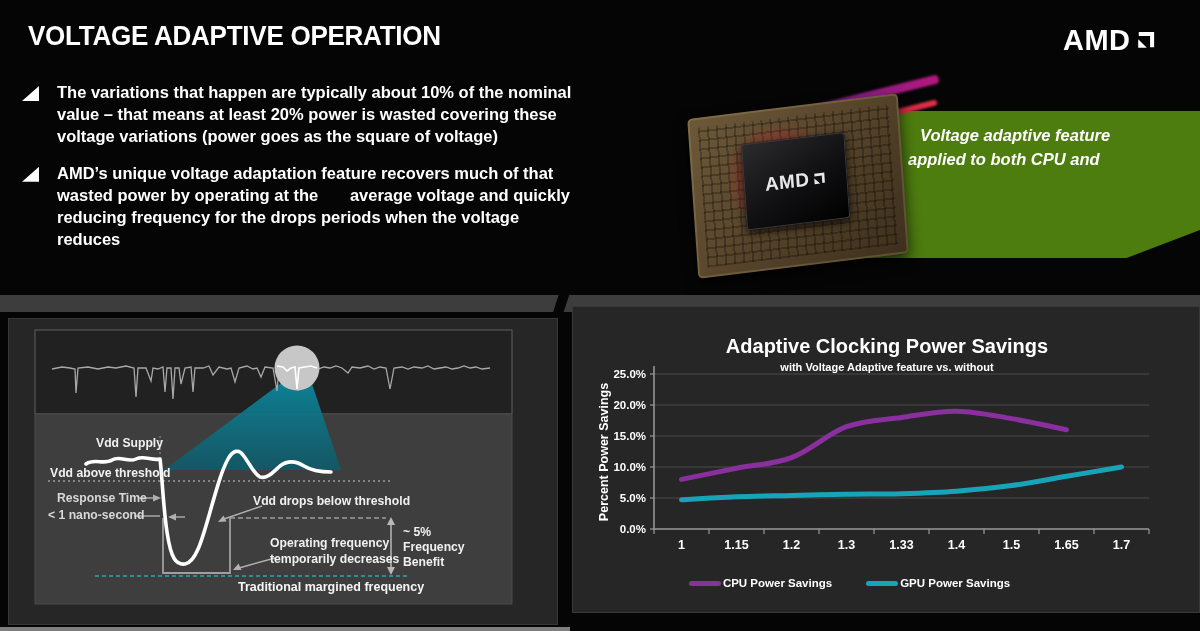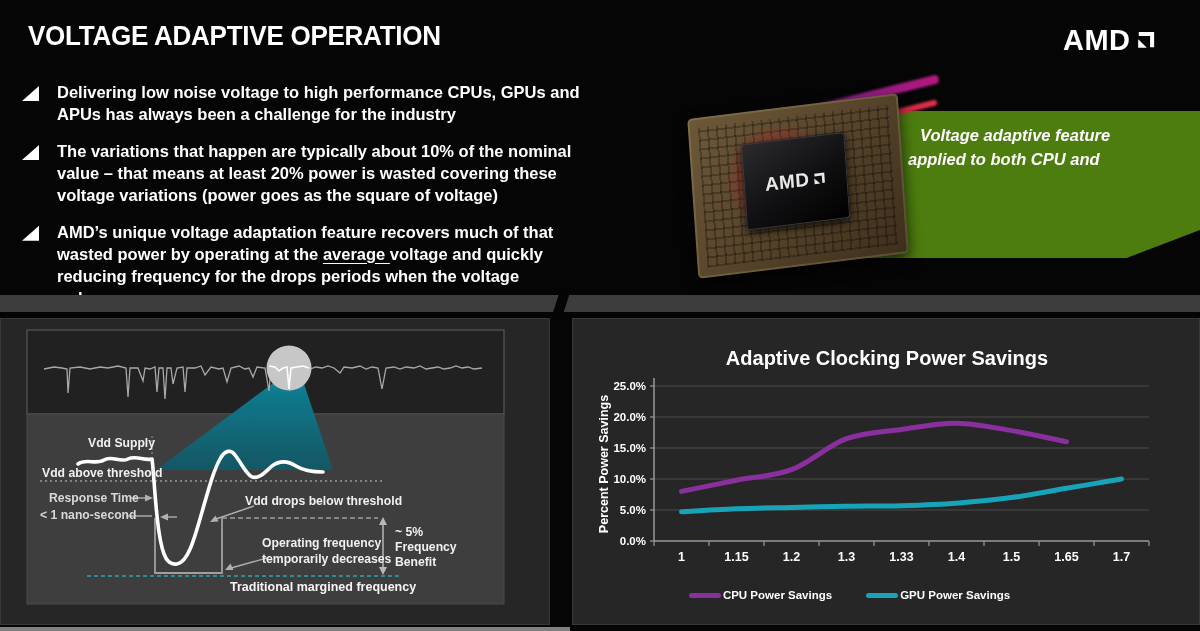--- a/index.html
+++ b/index.html
@@ -9,21 +9,21 @@
   #title{left:28px;top:20px;font-size:28px;font-weight:600;color:#fff;letter-spacing:-.3px;
     transform:scaleX(.93);transform-origin:left center;white-space:nowrap;}
   #brand{left:1063px;top:24px;display:flex;align-items:center;gap:3px;}
   #brand .brand-text{color:#fff;font-size:29px;font-weight:800;letter-spacing:.5px;}
   
   #bullets{left:22px;top:82px;width:562px;display:flex;flex-direction:column;gap:15px;}
   .bullet{display:flex;gap:18px;}
   .tri{width:17px;height:15px;background:#fff;flex:0 0 17px;margin-top:4px;
     clip-path:polygon(0 100%,100% 0,100% 100%);}
   .btext{color:#fff;font-size:16.5px;font-weight:600;line-height:1.33;}
-  .btext .u{text-decoration:underline;text-underline-offset:3px;}
+  .btext .u{text-underline-offset:3px;margin-left:27px;}
   
   #banner{left:833px;top:111px;width:367px;height:147px;
     clip-path:polygon(14.7% 0,100% 0,100% 81%,80% 100%,1.9% 100%);}
   #banner .btxt{position:absolute;left:75px;top:13px;color:#fff;font-size:16.5px;font-weight:700;
     font-style:italic;line-height:23.5px;}
   #banner .btxt div:first-child{padding-left:12px;}
   .streak{position:absolute;border-radius:4px;filter:blur(1px);}
   #streak1{left:712px;top:102px;width:230px;height:9px;transform:rotate(-14deg);
     background:linear-gradient(90deg,rgba(60,10,70,0),#7a1f8a 45%,#b3187c);}
   #streak2{left:735px;top:124px;width:205px;height:6px;transform:rotate(-14deg);
@@ -42,22 +42,22 @@
   #chip .die{position:absolute;left:52px;top:32px;width:104px;height:86px;border-radius:4px;
     background:linear-gradient(150deg,#2b2b2e 0%,#101012 55%,#000 100%);
     box-shadow:0 3px 8px rgba(0,0,0,.8), inset 0 0 0 1px #3a3a3e;
     display:flex;align-items:center;justify-content:center;gap:2px;}
   #chip .die .chip-brand{color:#e8e8e8;font-size:19px;font-weight:800;letter-spacing:.5px;}
   
   #strip{left:0;top:295px;width:1200px;height:17px;background:#3d3d3d;}
   #strip-slash{left:556px;top:291px;width:10px;height:26px;background:#050505;transform:rotate(18deg);}
   
   .panel{background:#262626;border:1px solid #383838;box-sizing:border-box;}
-  #left-panel{left:0;top:318px;width:550px;height:307px;}
-  #right-panel{left:572px;top:318px;width:628px;height:307px;}
+  #left-panel{left:8px;top:318px;width:550px;height:307px;}
+  #right-panel{left:572px;top:306px;width:628px;height:307px;}
   #bottom-edge{left:0;top:627px;width:570px;height:4px;background:#9e9e9e;opacity:.8;}
   
   #chart-title{left:0;top:28px;width:628px;text-align:center;color:#fff;font-size:20px;font-weight:700;}
   #chart-subtitle{left:0;top:54px;width:628px;text-align:center;color:#fff;font-size:11px;font-weight:700;}
   #chart-ylabel{left:-68px;top:137px;width:200px;height:16px;transform:rotate(-90deg);
     text-align:center;color:#fff;font-size:12.5px;font-weight:700;}
   #chart-xlabel{left:0;top:248px;width:628px;text-align:center;color:#fff;font-size:12.5px;font-weight:700;}
   #chart-legend{left:0;top:270px;width:553px;display:flex;justify-content:center;gap:34px;}
   .legend-item{display:flex;align-items:center;gap:2px;color:#fff;font-size:11.5px;font-weight:700;}
   .swatch{width:32px;height:5px;border-radius:3px;display:inline-block;}
@@ -72,24 +72,20 @@
   <span class="brand-text">AMD</span>
   <svg width="23" height="23" viewBox="0 0 24 24">
     <path d="M5 3 H21 V19 H16.8 V7.2 H5 Z" fill="#fff"></path>
     <path d="M4.4 10.6 V19.6 H13.4 Z" fill="#fff"></path>
   </svg>
 </div>
 
 <div class="abs" id="bullets">
   <div class="bullet">
     <div class="tri"></div>
-    <div class="btext">Delivering low noise voltage to high performance CPUs, GPUs and APUs has always been a challenge for the industry</div>
-  </div>
-  <div class="bullet">
-    <div class="tri"></div>
     <div class="btext">The variations that happen are typically about 10% of the nominal value – that means at least 20% power is wasted covering these voltage variations (power goes as the square of voltage)</div>
   </div>
   <div class="bullet">
     <div class="tri"></div>
     <div class="btext"><span>AMD’s unique voltage adaptation feature recovers much of that wasted power by operating at the </span><span class="u">average </span><span>voltage and quickly reducing frequency for the drops periods when the voltage reduces</span></div>
   </div>
 </div>
 
 <div class="streak" id="streak3"></div>
 <div class="streak" id="streak1"></div>
@@ -169,20 +165,21 @@
     <text x="270" y="563" font-size="12.2" font-weight="600" fill="#f0f0f0">temporarily decreases</text>
     <text x="403" y="536" font-size="12.2" font-weight="600" fill="#f0f0f0">~ 5%</text>
     <text x="403" y="551" font-size="12.2" font-weight="600" fill="#f0f0f0">Frequency</text>
     <text x="403" y="566" font-size="12.2" font-weight="600" fill="#f0f0f0">Benefit</text>
     <text x="238" y="591" font-size="12.5" font-weight="700" fill="#f5f5f5">Traditional margined frequency</text>
   </svg>
 </div>
 
 <div class="abs panel" id="right-panel">
   <div class="abs" id="chart-title">Adaptive Clocking Power Savings</div>
+  <div class="abs" id="chart-subtitle">with Voltage Adaptive feature vs. without</div>
   <div class="abs" id="chart-ylabel">Percent Power Savings</div>
   <svg class="abs" id="plot" width="628" height="307" viewBox="0 0 628 307" style="left:0;top:0">
       <line x1="81" y1="67" x2="576" y2="67" stroke="#4b4b4b" stroke-width="1"></line>
       <line x1="77" y1="67" x2="81" y2="67" stroke="#9a9a9a" stroke-width="1.2"></line>
       <text x="73" y="71" text-anchor="end" font-size="11.5" font-weight="700" fill="#fff">25.0%</text>
       <line x1="81" y1="98" x2="576" y2="98" stroke="#4b4b4b" stroke-width="1"></line>
       <line x1="77" y1="98" x2="81" y2="98" stroke="#9a9a9a" stroke-width="1.2"></line>
       <text x="73" y="102" text-anchor="end" font-size="11.5" font-weight="700" fill="#fff">20.0%</text>
       <line x1="81" y1="129" x2="576" y2="129" stroke="#4b4b4b" stroke-width="1"></line>
       <line x1="77" y1="129" x2="81" y2="129" stroke="#9a9a9a" stroke-width="1.2"></line>

